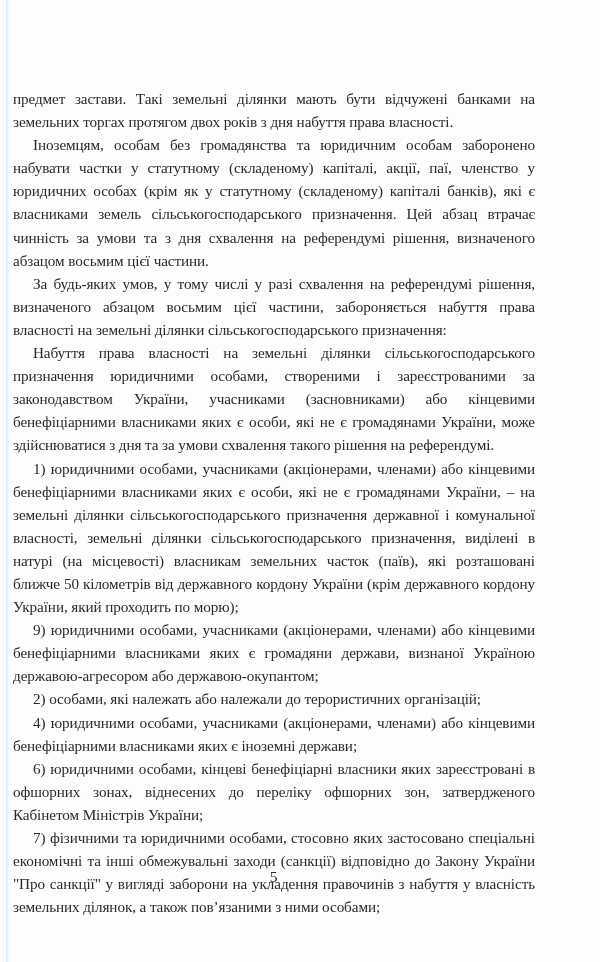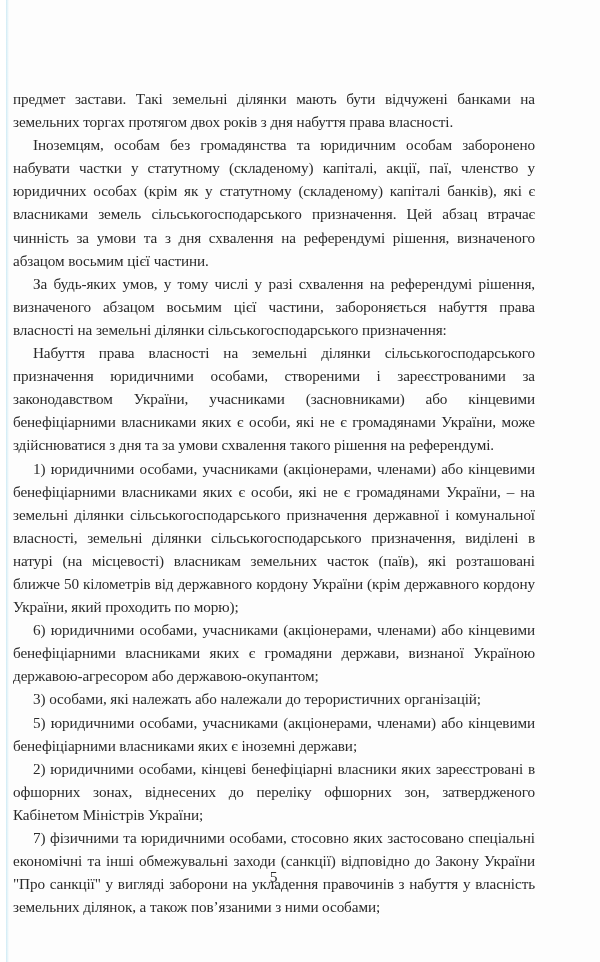--- a/index.html
+++ b/index.html
@@ -63,22 +63,22 @@
 
 <div class="page">
   <div class="scan-edge"></div>
 
   <div class="text-block">
     <p class="para noindent">предмет застави. Такі земельні ділянки мають бути відчужені банками на земельних торгах протягом двох років з дня набуття права власності.</p>
     <p class="para">Іноземцям, особам без громадянства та юридичним особам заборонено набувати частки у статутному (складеному) капіталі, акції, паї, членство у юридичних особах (крім як у статутному (складеному) капіталі банків), які є власниками земель сільськогосподарського призначення. Цей абзац втрачає чинність за умови та з дня схвалення на референдумі рішення, визначеного абзацом восьмим цієї частини.</p>
     <p class="para">За будь-яких умов, у тому числі у разі схвалення на референдумі рішення, визначеного абзацом восьмим цієї частини, забороняється набуття права власності на земельні ділянки сільськогосподарського призначення:</p>
     <p class="para">Набуття права власності на земельні ділянки сільськогосподарського призначення юридичними особами, створеними і зареєстрованими за законодавством України, учасниками (засновниками) або кінцевими бенефіціарними власниками яких є особи, які не є громадянами України, може здійснюватися з дня та за умови схвалення такого рішення на референдумі.</p>
     <p class="para">1) юридичними особами, учасниками (акціонерами, членами) або кінцевими бенефіціарними власниками яких є особи, які не є громадянами України, – на земельні ділянки сільськогосподарського призначення державної і комунальної власності, земельні ділянки сільськогосподарського призначення, виділені в натурі (на місцевості) власникам земельних часток (паїв), які розташовані ближче 50 кілометрів від державного кордону України (крім державного кордону України, який проходить по морю);</p>
-    <p class="para">6) юридичними особами, учасниками (акціонерами, членами) або кінцевими бенефіціарними власниками яких є громадяни держави, визнаної Україною державою-агресором або державою-окупантом;</p>
-    <p class="para">3) особами, які належать або належали до терористичних організацій;</p>
-    <p class="para">5) юридичними особами, учасниками (акціонерами, членами) або кінцевими бенефіціарними власниками яких є іноземні держави;</p>
-    <p class="para">2) юридичними особами, кінцеві бенефіціарні власники яких зареєстровані в офшорних зонах, віднесених до переліку офшорних зон, затвердженого Кабінетом Міністрів України;</p>
+    <p class="para">9) юридичними особами, учасниками (акціонерами, членами) або кінцевими бенефіціарними власниками яких є громадяни держави, визнаної Україною державою-агресором або державою-окупантом;</p>
+    <p class="para">2) особами, які належать або належали до терористичних організацій;</p>
+    <p class="para">4) юридичними особами, учасниками (акціонерами, членами) або кінцевими бенефіціарними власниками яких є іноземні держави;</p>
+    <p class="para">6) юридичними особами, кінцеві бенефіціарні власники яких зареєстровані в офшорних зонах, віднесених до переліку офшорних зон, затвердженого Кабінетом Міністрів України;</p>
     <p class="para">7) фізичними та юридичними особами, стосовно яких застосовано спеціальні економічні та інші обмежувальні заходи (санкції) відповідно до Закону України "Про санкції" у вигляді заборони на укладення правочинів з набуття у власність земельних ділянок, а також пов’язаними з ними особами;</p>
 
   </div>
 
   <div class="page-number">5</div>
 </div>
 
 </body></html>

